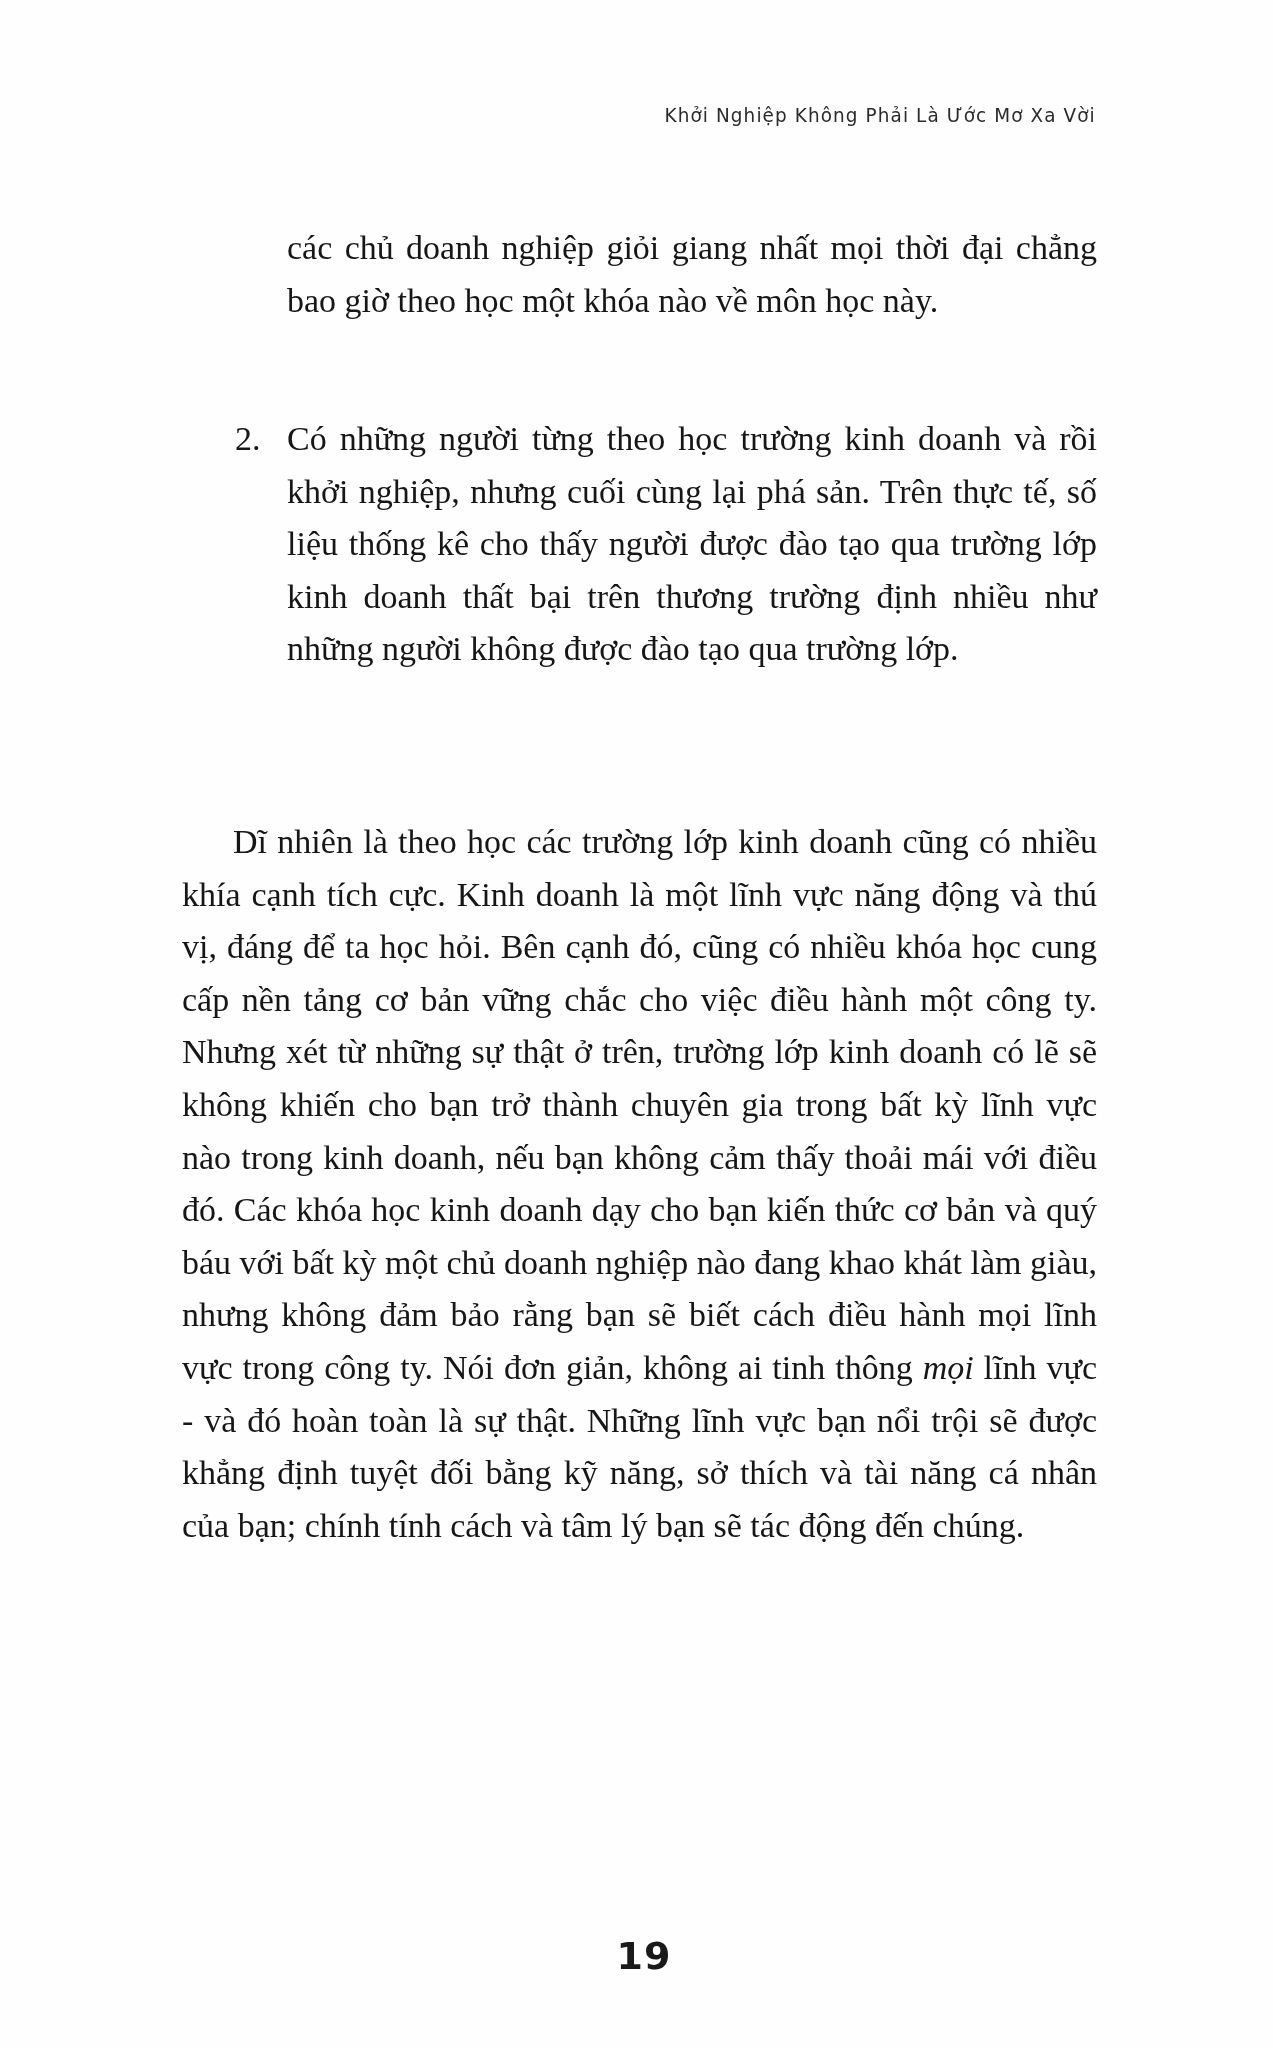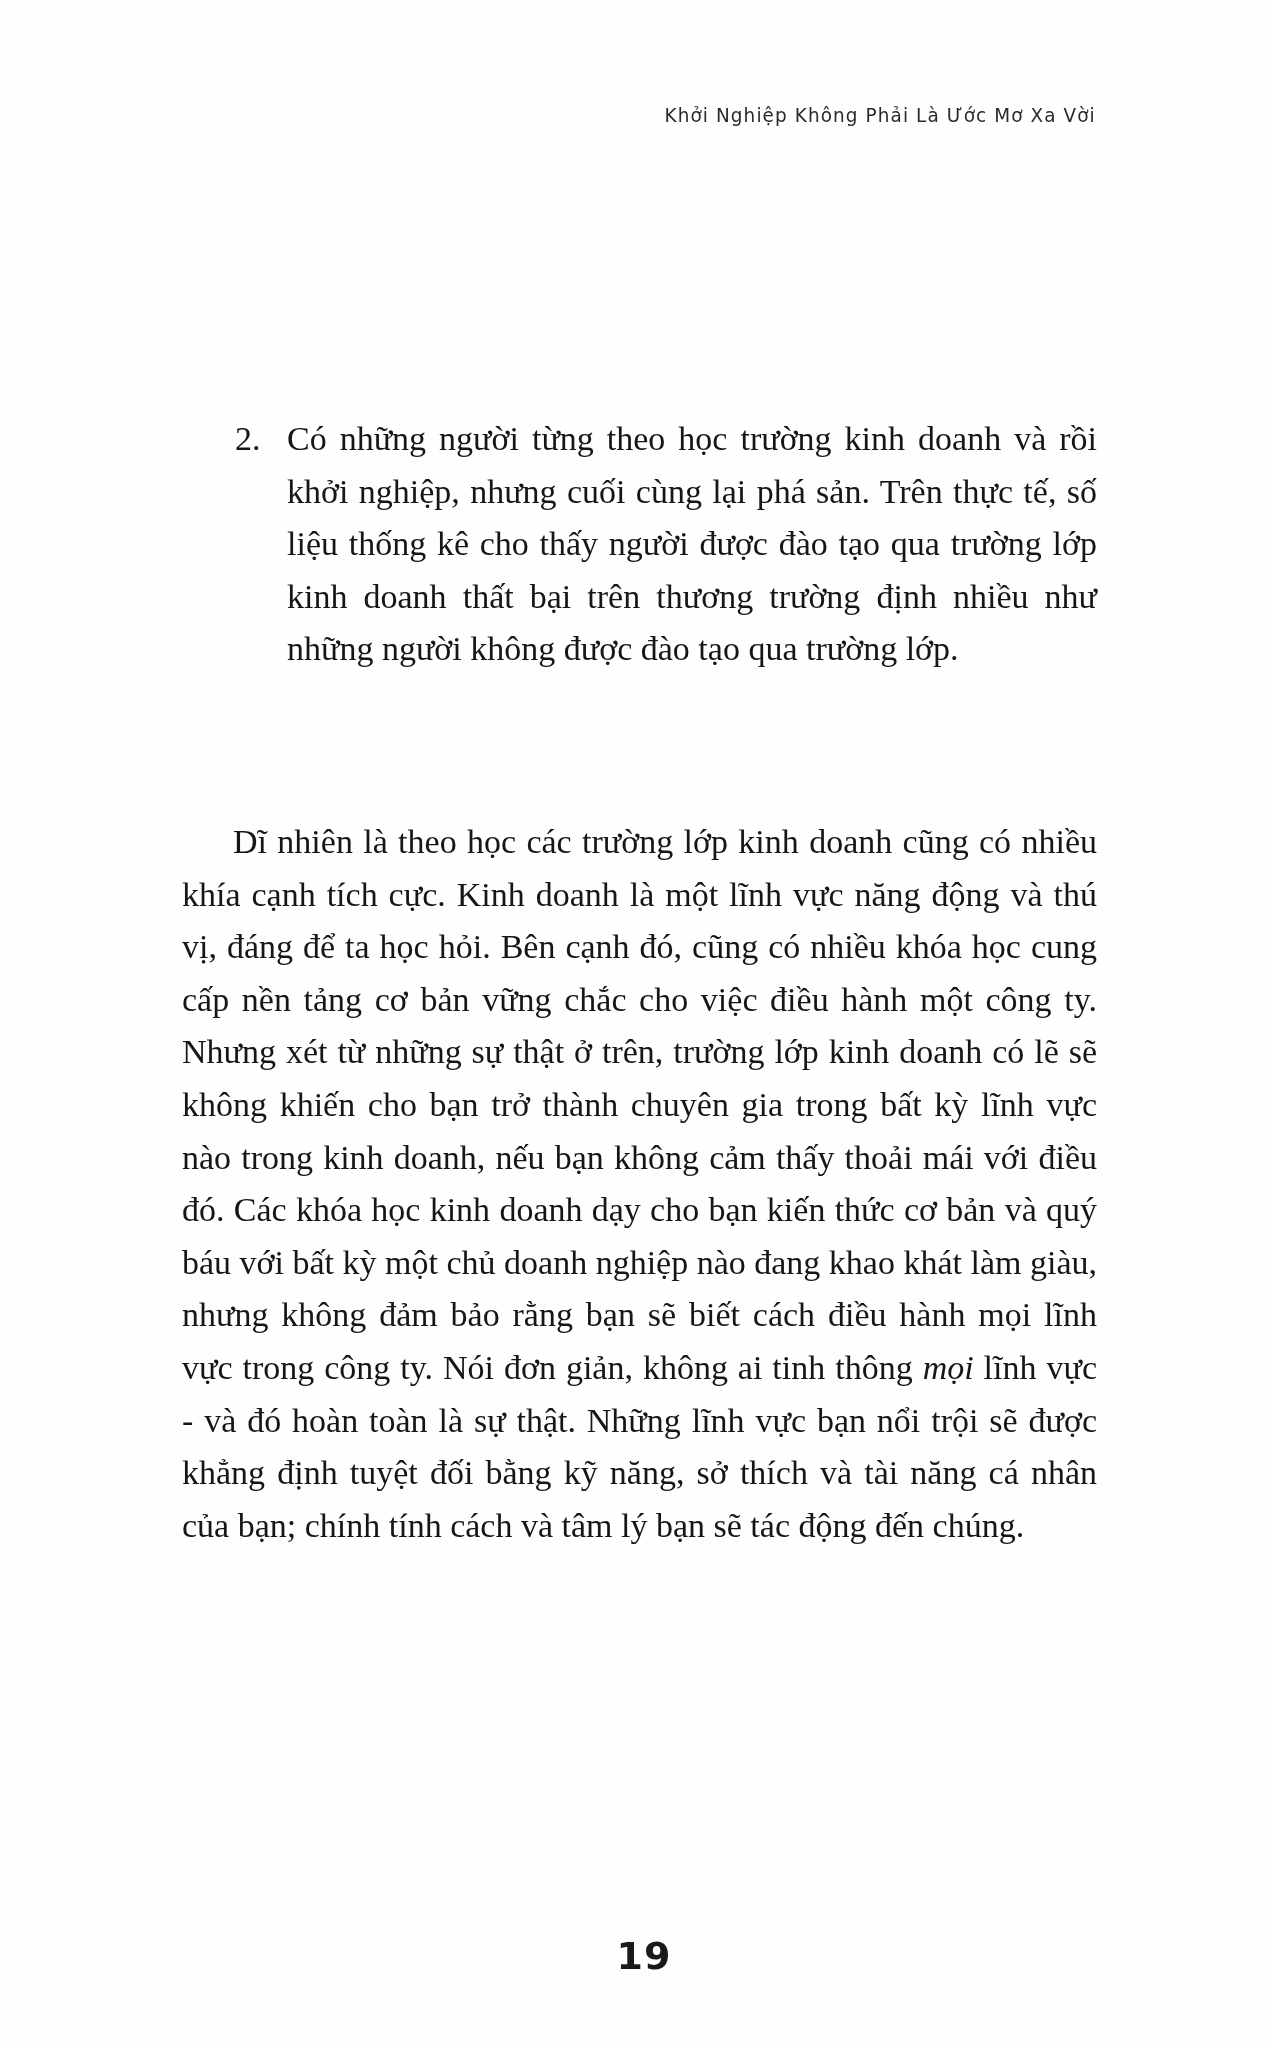--- a/index.html
+++ b/index.html
@@ -93,20 +93,23 @@
       letter-spacing: 1px;
     }
   </style>
 </head>
 <body>
 
 <div class="page">
 
   <div class="running-header">Khởi Nghiệp Không Phải Là Ước Mơ Xa Vời</div>
 
+  <div class="block-continuation body-text">
+    <p>các chủ doanh nghiệp giỏi giang nhất mọi thời đại chẳng bao giờ theo học một khóa nào về môn học này.</p>
+  </div>
 
   <ol class="list body-text">
     <li class="list-item">
       <span class="list-marker">2.</span>
       <span>Có những người từng theo học trường kinh doanh và rồi khởi nghiệp, nhưng cuối cùng lại phá sản. Trên thực tế, số liệu thống kê cho thấy người được đào tạo qua trường lớp kinh doanh thất bại trên thương trường định nhiều như những người không được đào tạo qua trường lớp.</span>
     </li>
   </ol>
 
   <p class="paragraph body-text"><span>Dĩ nhiên là theo học các trường lớp kinh doanh cũng có nhiều khía cạnh tích cực. Kinh doanh là một lĩnh vực năng động và thú vị, đáng để ta học hỏi. Bên cạnh đó, cũng có nhiều khóa học cung cấp nền tảng cơ bản vững chắc cho việc điều hành một công ty. Nhưng xét từ những sự thật ở trên, trường lớp kinh doanh có lẽ sẽ không khiến cho bạn trở thành chuyên gia trong bất kỳ lĩnh vực nào trong kinh doanh, nếu bạn không cảm thấy thoải mái với điều đó. Các khóa học kinh doanh dạy cho bạn kiến thức cơ bản và quý báu với bất kỳ một chủ doanh nghiệp nào đang khao khát làm giàu, nhưng không đảm bảo rằng bạn sẽ biết cách điều hành mọi lĩnh vực trong công ty. Nói đơn giản, không ai tinh thông </span><em>mọi</em><span> lĩnh vực - và đó hoàn toàn là sự thật. Những lĩnh vực bạn nổi trội sẽ được khẳng định tuyệt đối bằng kỹ năng, sở thích và tài năng cá nhân của bạn; chính tính cách và tâm lý bạn sẽ tác động đến chúng.</span></p>
 

